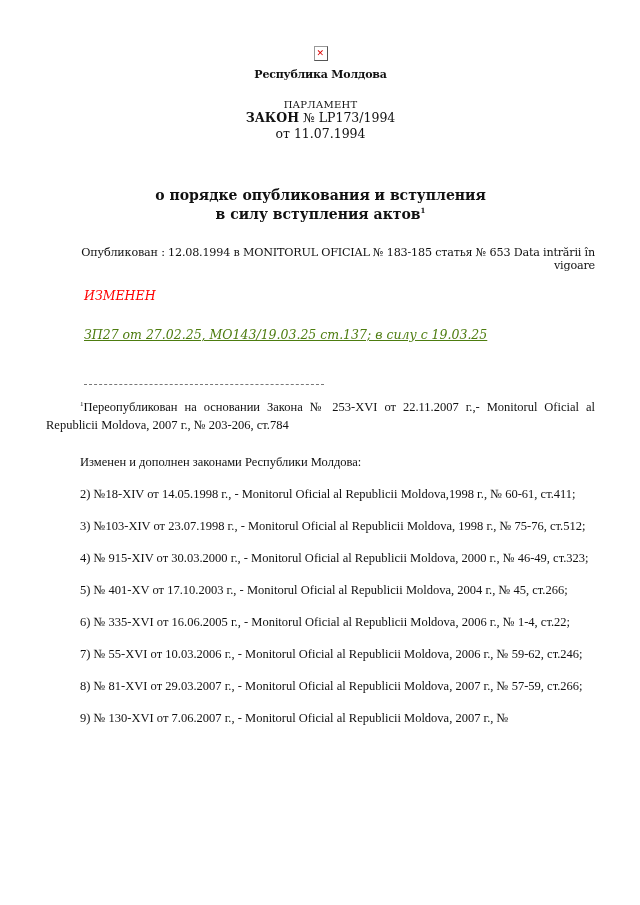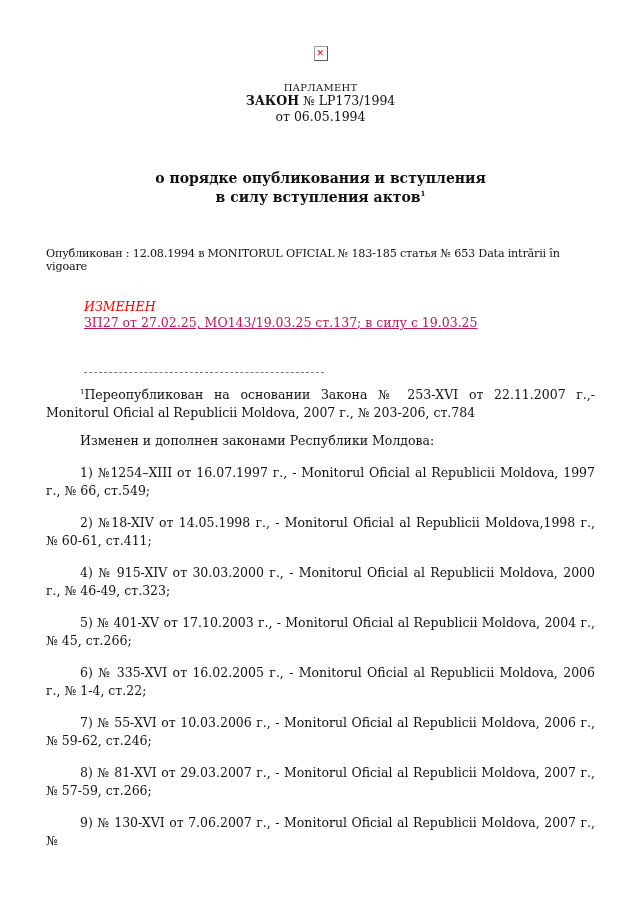--- a/index.html
+++ b/index.html
@@ -23,73 +23,74 @@
   .republic {
     margin-top: 4px; font-weight: bold; font-size: 11px; letter-spacing: -0.2px;
   }
   .parliament { margin-top: 18px; font-size: 10px; letter-spacing: 0.2px; }
   .law-line { font-size: 12.5px; line-height: 16px; }
   .law-line b { font-weight: bold; }
   .title {
     margin-top: 44px; font-weight: bold; font-size: 14px; line-height: 19px;
   }
   sup { font-size: 7px; vertical-align: super; line-height: 0; }
-  .published { margin-top: 40px; font-size: 11.2px; letter-spacing: -0.2px; }
+  .published { margin-top: 22px; font-size: 11.2px; letter-spacing: -0.2px; text-align: right; }
   .indent-block { margin-left: 38px; }
-  .modified { margin-top: 26px; color: #ff0000; font-style: italic; font-size: 12.5px; }
+  .modified { margin-top: 16px; color: #ff0000; font-style: italic; font-size: 12.5px; }
   .link {
-    margin-top: 1px; color: #be185d; text-decoration: underline;
+    margin-top: 24px; color: #4d7c0f; font-style: italic; text-decoration: underline;
     font-size: 12.5px; display: inline-block;
   }
   .divider {
     margin-top: 42px; margin-left: 38px; width: 240px; height: 0;
     border-top: 1px dashed #777;
   }
   .para {
     text-align: justify; font-size: 12.5px; line-height: 18px;
-    text-indent: 34px; margin: 0;
+    text-indent: 34px; margin: 0; font-family: Liberation Serif, serif;
   }
   .fn { margin-top: 13px; }
-  .amend-intro { margin-top: 10px; }
+  .amend-intro { margin-top: 19px; }
   .item { margin-top: 14px; }
 </style>
 </head>
 <body>
 
 <div class="page">
 
   <div class="center">
     <div class="img-box"><span>✕</span></div>
+    <div class="republic">Республика Молдова</div>
     <div class="parliament">ПАРЛАМЕНТ</div>
     <div class="law-line">
       <b>ЗАКОН</b>
       <span>№ LP173/1994</span><br>
-      <span>от 06.05.1994</span>
+      <span>от 11.07.1994</span>
     </div>
     <div class="title">
       <span>о порядке опубликования и вступления</span><br>
       <span>в силу вступления актов</span><sup>1</sup>
     </div>
   </div>
 
   <div class="published">Опубликован : 12.08.1994 в MONITORUL OFICIAL № 183-185 статья № 653 Data intrării în vigoare</div>
 
   <div class="indent-block">
     <div class="modified">ИЗМЕНЕН</div>
     <a class="link" href="#">ЗП27 от 27.02.25, МО143/19.03.25 ст.137; в силу с 19.03.25</a>
   </div>
 
   <div class="divider"></div>
 
   <p class="para fn"><sup>1</sup><span>Переопубликован на основании Закона № 253-XVI от 22.11.2007 г.,- Monitorul Oficial al Republicii Moldova, 2007 г., № 203-206, ст.784</span></p>
 
   <p class="para amend-intro">Изменен и дополнен законами Республики Молдова:</p>
 
-  <p class="para item">1) №1254–XIII от 16.07.1997 г., - Monitorul Oficial al Republicii Moldova, 1997 г., № 66, ст.549;</p>
   <p class="para item">2) №18-XIV от 14.05.1998 г., - Monitorul Oficial al Republicii Moldova,1998 г., № 60-61, ст.411;</p>
+  <p class="para item">3) №103-XIV от 23.07.1998 г., - Monitorul Oficial al Republicii Moldova, 1998 г., № 75-76, ст.512;</p>
   <p class="para item">4) № 915-XIV от 30.03.2000 г., - Monitorul Oficial al Republicii Moldova, 2000 г., № 46-49, ст.323;</p>
   <p class="para item">5) № 401-XV от 17.10.2003 г., - Monitorul Oficial al Republicii Moldova, 2004 г., № 45, ст.266;</p>
-  <p class="para item">6) № 335-XVI от 16.02.2005 г., - Monitorul Oficial al Republicii Moldova, 2006 г., № 1-4, ст.22;</p>
+  <p class="para item">6) № 335-XVI от 16.06.2005 г., - Monitorul Oficial al Republicii Moldova, 2006 г., № 1-4, ст.22;</p>
   <p class="para item">7) № 55-XVI от 10.03.2006 г., - Monitorul Oficial al Republicii Moldova, 2006 г., № 59-62, ст.246;</p>
   <p class="para item">8) № 81-XVI от 29.03.2007 г., - Monitorul Oficial al Republicii Moldova, 2007 г., № 57-59, ст.266;</p>
   <p class="para item">9) № 130-XVI от 7.06.2007 г., - Monitorul Oficial al Republicii Moldova, 2007 г., №</p>
 
 </div>
 
 </body></html>

